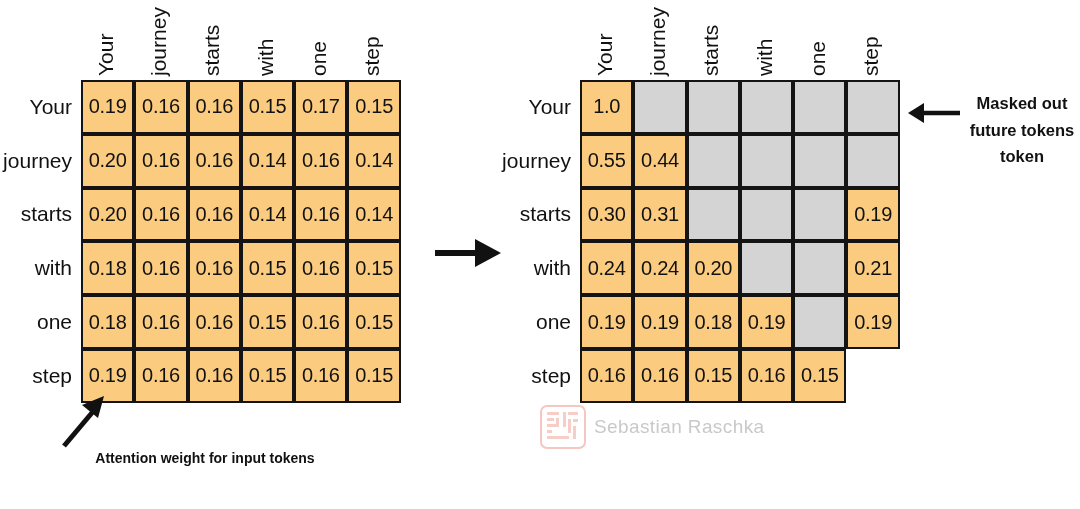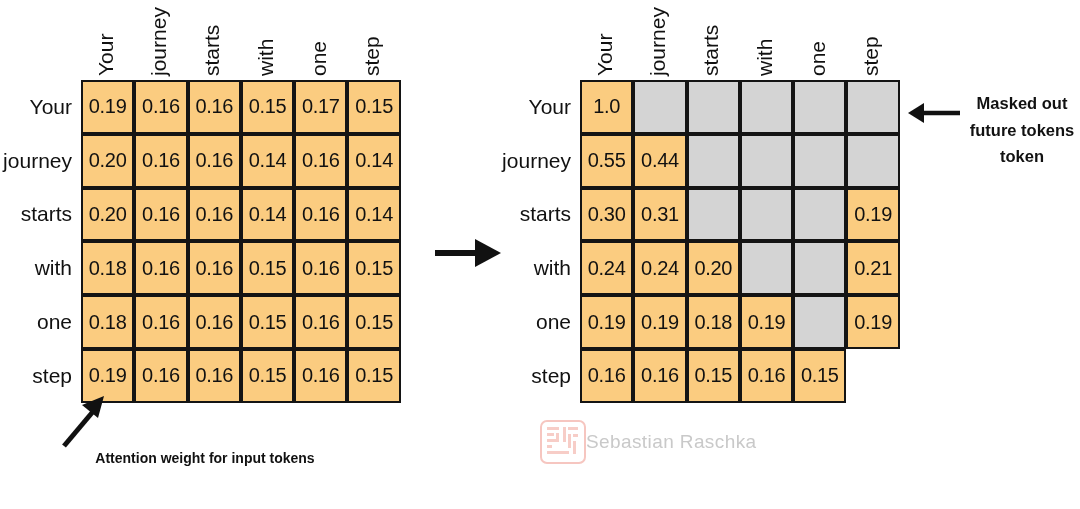--- a/index.html
+++ b/index.html
@@ -105,23 +105,24 @@
     font-size:14px;
     font-weight:bold;
     line-height:1.75;
     color:#111;
   }
   .caption-arrow{position:absolute;left:56px;top:396px;}
 
   
   .watermark{
     position:absolute;
-    left:540px;top:420px;
+    left:540px;top:405px;
     display:flex;
     align-items:center;
+    gap:8px;
     opacity:1;
   }
   .wm-logo{
     width:42px;height:40px;
     border:2.5px solid #f6c6c0;
     border-radius:7px;
     position:relative;
     overflow:hidden;
     background:#fff;
   }

